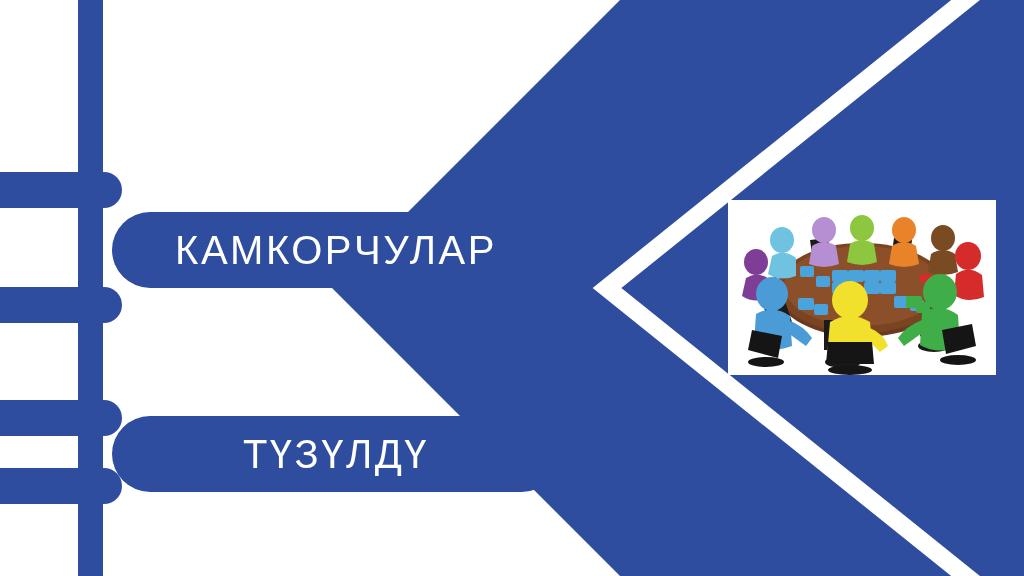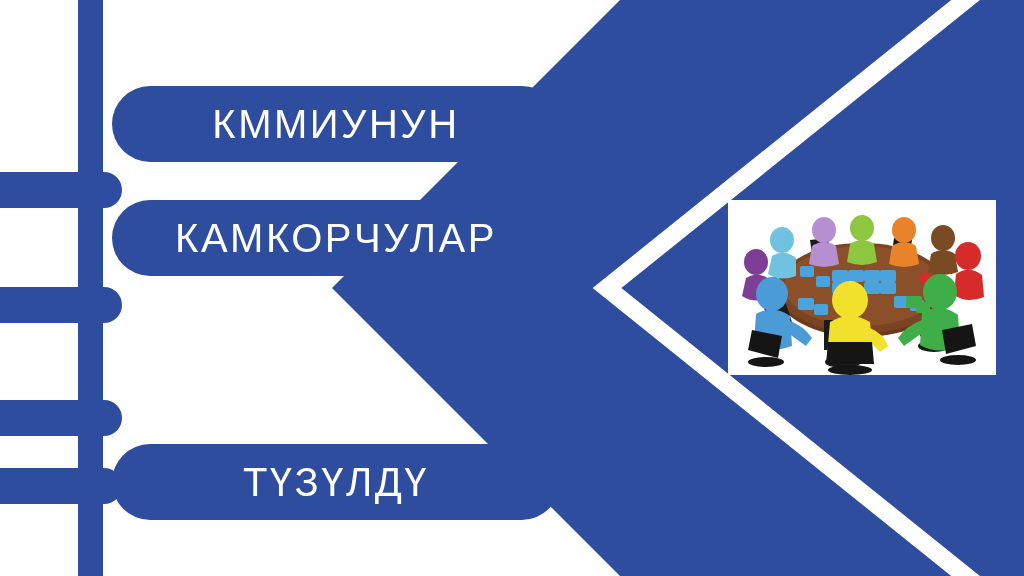--- a/index.html
+++ b/index.html
@@ -95,30 +95,27 @@
   <div class="hbar" style="top:172px;width:78px;height:36px;"></div>
   <div class="hbar" style="top:287px;width:78px;height:36px;"></div>
   <div class="hbar" style="top:400px;width:78px;height:36px;"></div>
   <div class="hbar" style="top:468px;width:78px;height:36px;"></div>
 
   <div style="position:absolute;left:86px;top:172px;width:36px;height:36px;border-radius:18px;background:#2F4D9E;"></div>
   <div style="position:absolute;left:86px;top:287px;width:36px;height:36px;border-radius:18px;background:#2F4D9E;"></div>
   <div style="position:absolute;left:86px;top:400px;width:36px;height:36px;border-radius:18px;background:#2F4D9E;"></div>
   <div style="position:absolute;left:86px;top:468px;width:36px;height:36px;border-radius:18px;background:#2F4D9E;"></div>
 
-  <div class="pill" style="top:86px;">
-    <span class="pill-label">КММИУНУН</span>
-  </div>
-
-  <div class="pill" style="top:200px;">
+
+  <div class="pill" style="top:212px;">
     <span class="pill-label">КАМКОРЧУЛАР</span>
   </div>
 
 
-  <div class="pill" style="top:444px;">
+  <div class="pill" style="top:416px;">
     <span class="pill-label">ТҮЗҮЛДҮ</span>
   </div>
 
   <div id="photo">
     <svg viewBox="0 0 268 175" width="268" height="175" xmlns="http://www.w3.org/2000/svg">
       <rect x="0" y="0" width="268" height="175" fill="#ffffff"></rect>
 
       <ellipse cx="134" cy="92" rx="85" ry="45" fill="#6B3A1E"></ellipse>
       <ellipse cx="134" cy="88" rx="85" ry="45" fill="#7A4423"></ellipse>
       <ellipse cx="134" cy="86" rx="78" ry="40" fill="#8B5029"></ellipse>

